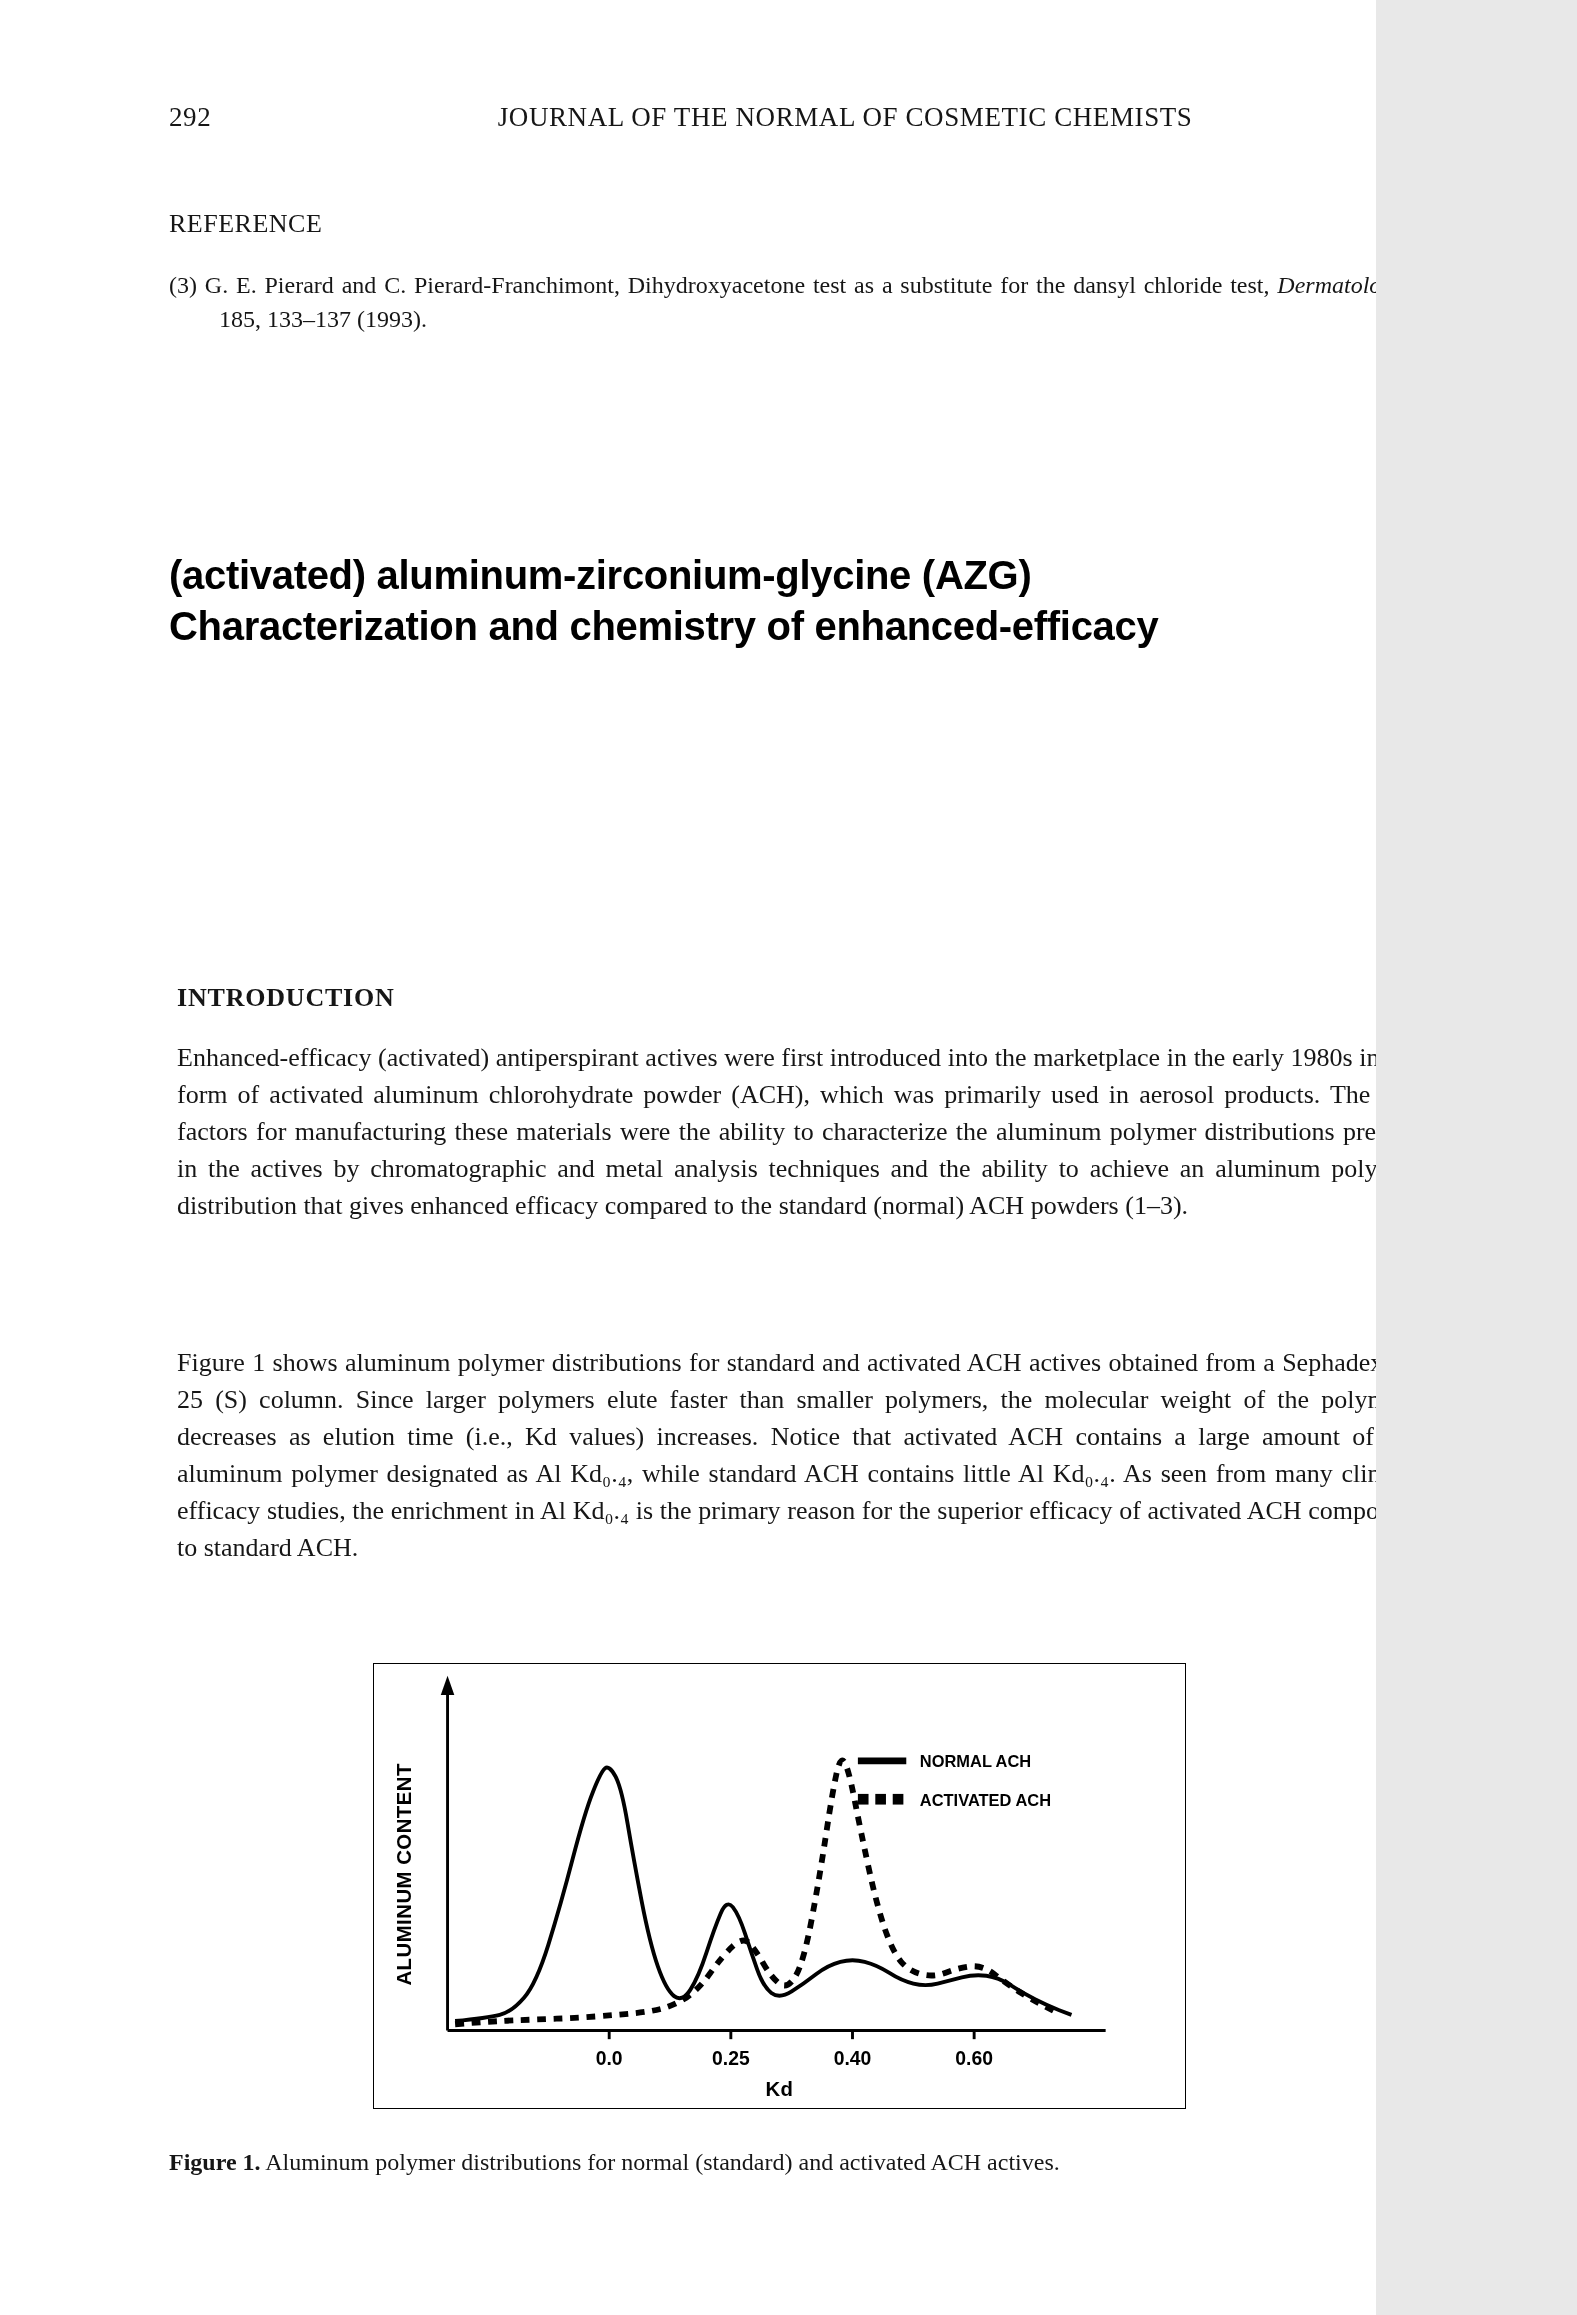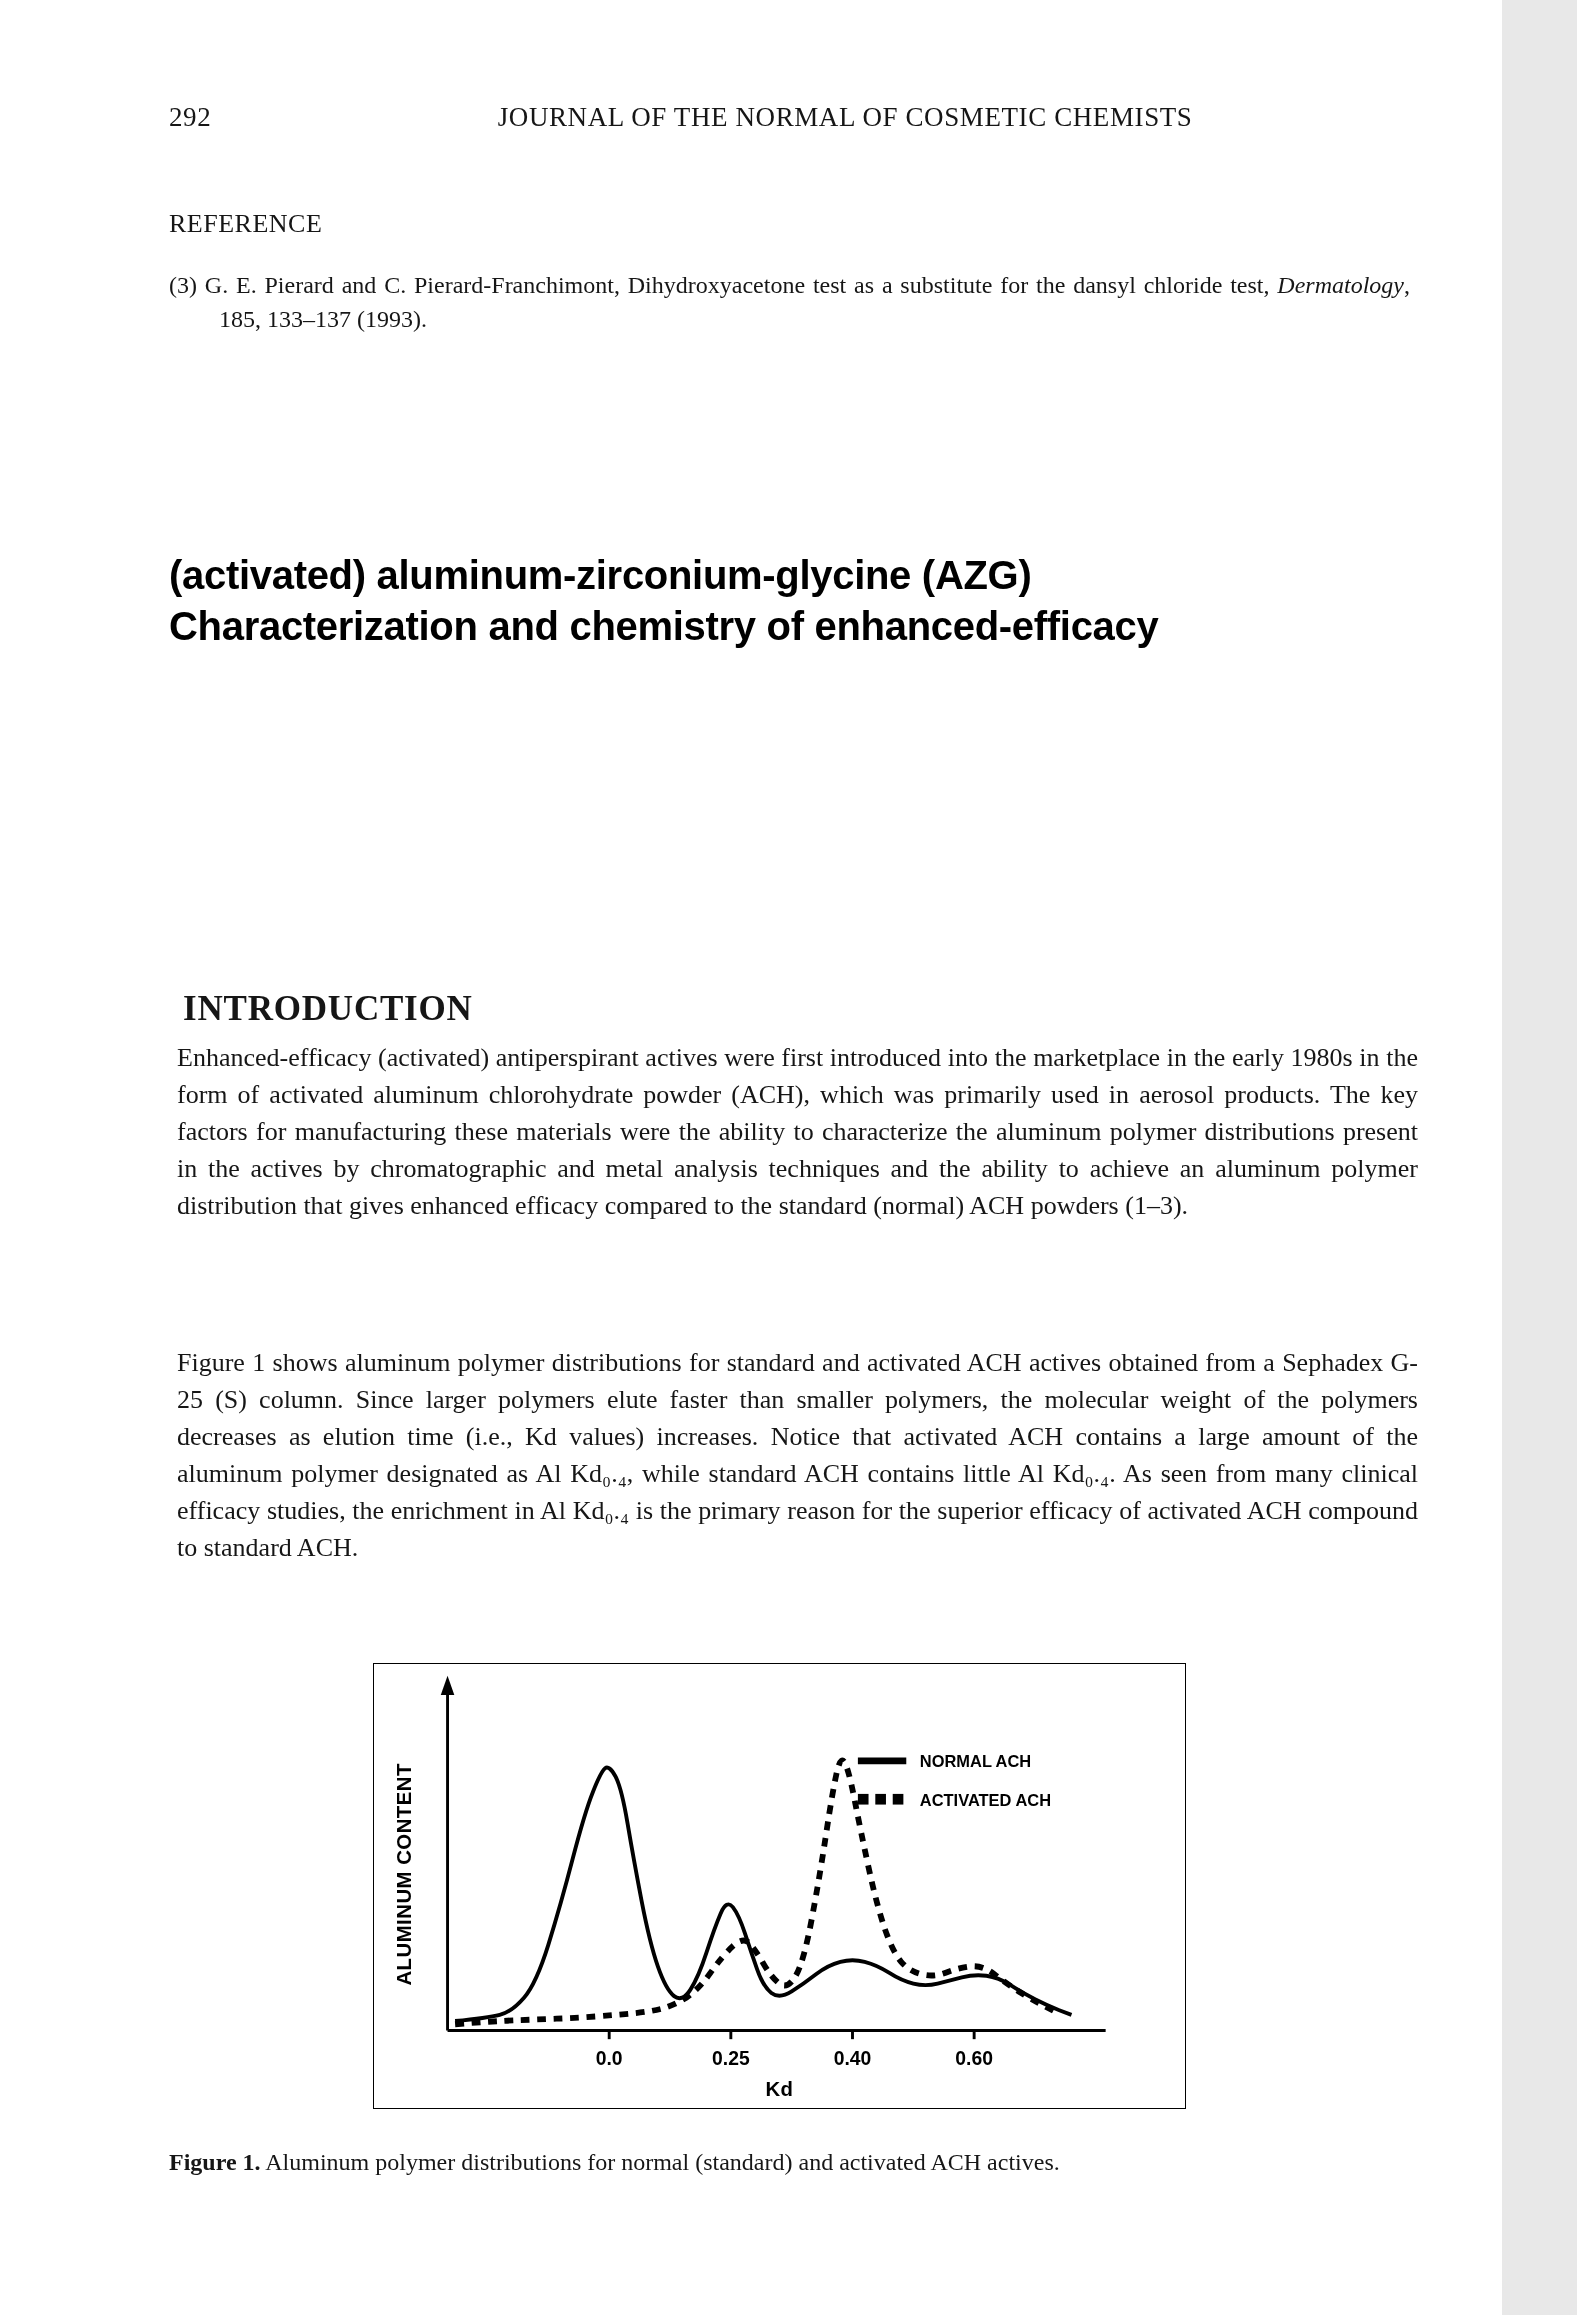--- a/index.html
+++ b/index.html
@@ -1,18 +1,18 @@
 <!DOCTYPE html>
 <html><head>
 <meta charset="utf-8">
 <style>
   html, body { margin: 0; padding: 0; background: #e8e8e8; }
   .page {
     position: relative;
-    width: 1502px;
+    width: 1376px;
     height: 2315px;
     background: #ffffff;
     font-family: "Liberation Serif", serif;
     color: #161616;
     overflow: hidden;
   }
   .content {
     position: absolute;
     left: 169px;
     top: 0;
@@ -37,21 +37,21 @@
   .article-title {
     position: absolute; top: 550px; left: 0; margin: 0;
     font-family: "Liberation Sans", sans-serif; font-weight: bold;
     font-size: 40px; line-height: 51px; letter-spacing: -0.3px; color: #000;
   }
 
   
   .author { position: absolute; top: 814px; left: 0; margin: 0; font-size: 27px; line-height: 38px; }
 
   
-  .intro-heading { position: absolute; top: 975px; left: 0; margin: 14px; font-size: 35px; font-weight: bold; letter-spacing: 0.8px; }
+  .intro-heading { position: absolute; top: 975px; left: 0; margin: 8px; font-size: 26px; font-weight: bold; letter-spacing: 0.8px; }
   .para {
     position: absolute; left: 0; width: 100%; margin: 8px;
     font-size: 26px; line-height: 37px; text-align: justify;
   }
   .para1 { top: 1031px; }
   .para2 { top: 1336px; }
 
   
   .figure-frame {
     position: absolute; top: 1663px; left: 204px;

